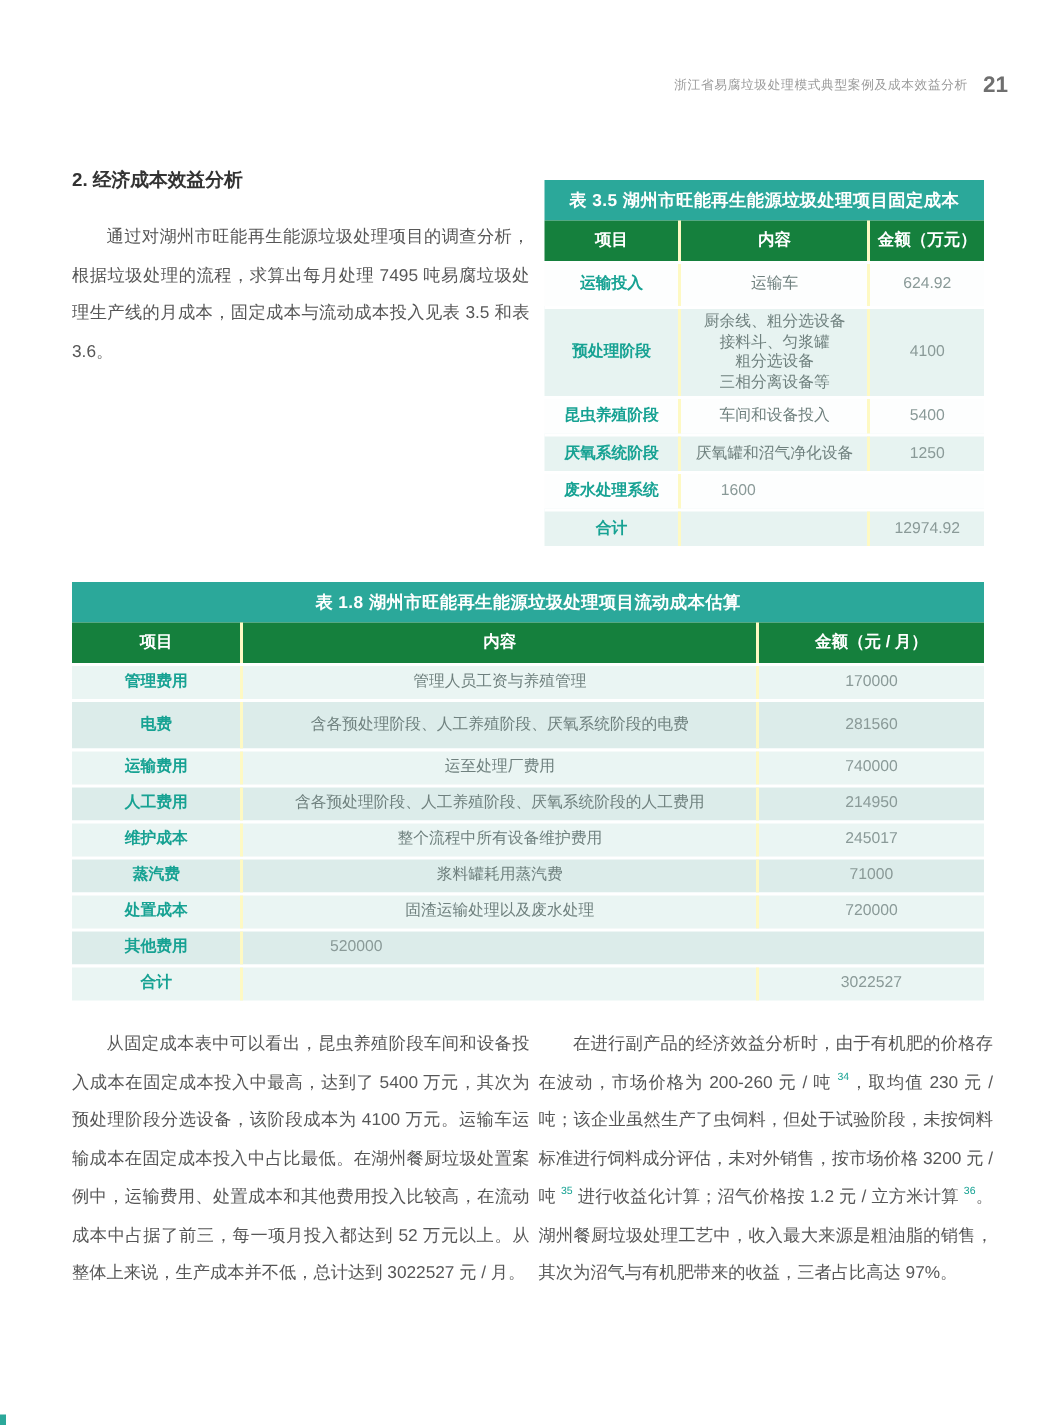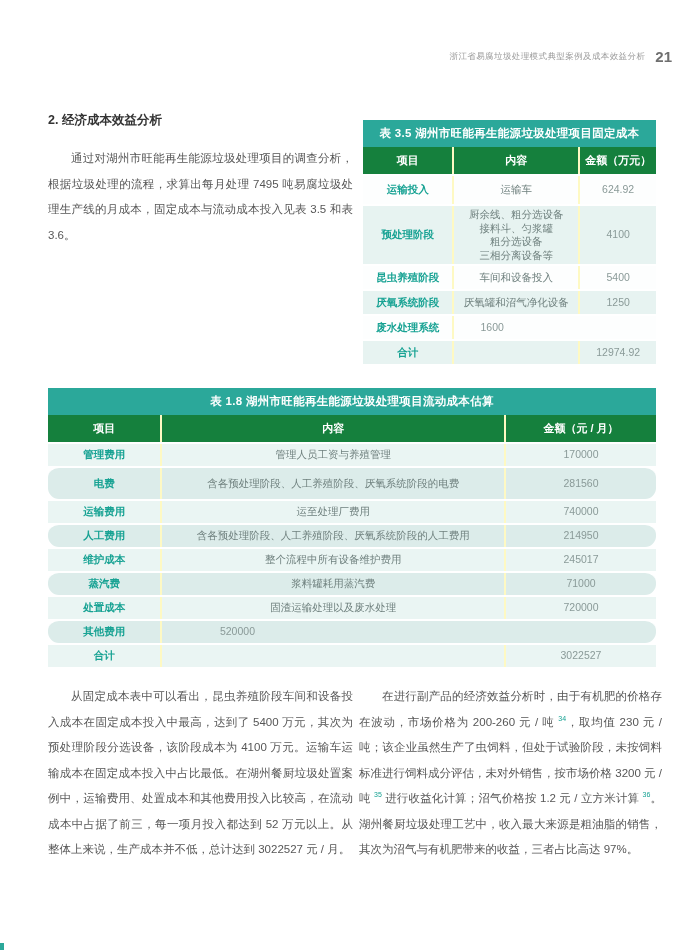--- a/index.html
+++ b/index.html
@@ -39,21 +39,21 @@
   .t35 .r0 { background:#fdfefe; }
   .t35 .r1 { background:#e7f3f1; }
   .t35 > .t-row:nth-child(n+3) { min-height:25px; }
   .t35 > .t-row:nth-child(3) { min-height:30px; }
   .t35 > .t-row:nth-child(4) { min-height:56px; }
 
   
   .t36 { left:48px; top:388px; width:608px; }
   .t36 .c0 { width:18.5%; } .t36 .c1 { width:56.5%; } .t36 .c2 { width:25%; }
   .t36 .r0 { background:#eaf5f3; }
-  .t36 .r1 { background:#dcecea;border-radius:11px; }
+  .t36 .r1 { background:#dcecea; }
   .t36 > .t-row:nth-child(n+3) { min-height:24px; }
   .t36 > .t-row:nth-child(4) { min-height:33px; }
 
   
   .bottom-left  { position:absolute; left:48px;  top:684px; width:305px; }
   .bottom-right { position:absolute; left:359px; top:684px; width:303px; }
   sup.fn { color:#17a293; font-size:7px; vertical-align:super; line-height:0; }
 
   
   .corner-accent { position:absolute; left:0; bottom:0; width:4px; height:7px; background:#2ba89a; }

